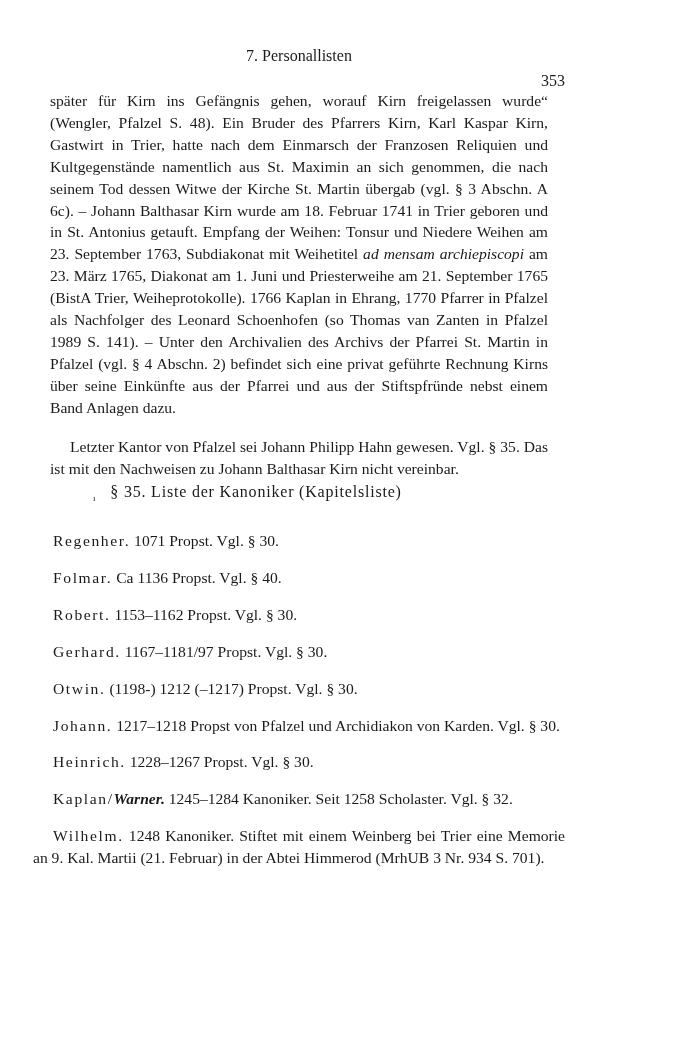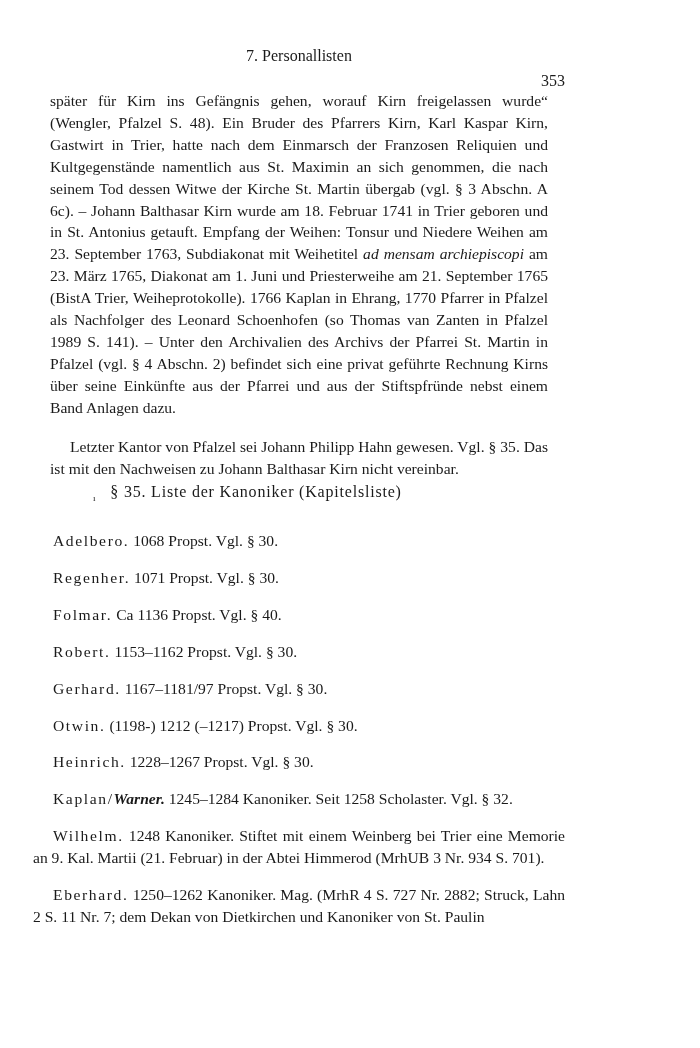--- a/index.html
+++ b/index.html
@@ -32,24 +32,23 @@
   <div class="body-text">
     <p><span>später für Kirn ins Gefängnis gehen, worauf Kirn freigelassen wurde“ (Wengler, Pfalzel S. 48). Ein Bruder des Pfarrers Kirn, Karl Kaspar Kirn, Gastwirt in Trier, hatte nach dem Einmarsch der Franzosen Reliquien und Kultgegenstände namentlich aus St. Maximin an sich genommen, die nach seinem Tod dessen Witwe der Kirche St. Martin übergab (vgl. § 3 Abschn. A 6c). – Johann Balthasar Kirn wurde am 18. Februar 1741 in Trier geboren und in St. Antonius getauft. Empfang der Weihen: Tonsur und Niedere Weihen am 23. September 1763, Subdiakonat mit Weihetitel </span><span class="it">ad mensam archiepiscopi</span><span> am 23. März 1765, Diakonat am 1. Juni und Priesterweihe am 21. September 1765 (BistA Trier, Weiheprotokolle). 1766 Kaplan in Ehrang, 1770 Pfarrer in Pfalzel als Nachfolger des Leonard Schoenhofen (so Thomas van Zanten in Pfalzel 1989 S. 141). – Unter den Archivalien des Archivs der Pfarrei St. Martin in Pfalzel (vgl. § 4 Abschn. 2) befindet sich eine privat geführte Rechnung Kirns über seine Einkünfte aus der Pfarrei und aus der Stiftspfründe nebst einem Band Anlagen dazu.</span></p>
     <p class="indent">Letzter Kantor von Pfalzel sei Johann Philipp Hahn gewesen. Vgl. § 35. Das ist mit den Nachweisen zu Johann Balthasar Kirn nicht vereinbar.</p>
   </div>
 
   <div class="section-heading">
     <span class="mark">ı</span><span>§ 35. Liste der Kanoniker (Kapitelsliste)</span>
   </div>
 
   <div class="entries">
-    <p class="entry"><span class="name">Adelbero.</span><span class="alt"></span><span> 1068 Propst. Vgl. § 30.</span></p>
     <p class="entry"><span class="name">Regenher.</span><span class="alt"></span><span> 1071 Propst. Vgl. § 30.</span></p>
     <p class="entry"><span class="name">Folmar.</span><span class="alt"></span><span> Ca 1136 Propst. Vgl. § 40.</span></p>
     <p class="entry"><span class="name">Robert.</span><span class="alt"></span><span> 1153–1162 Propst. Vgl. § 30.</span></p>
     <p class="entry"><span class="name">Gerhard.</span><span class="alt"></span><span> 1167–1181/97 Propst. Vgl. § 30.</span></p>
     <p class="entry"><span class="name">Otwin.</span><span class="alt"></span><span> (1198-) 1212 (–1217) Propst. Vgl. § 30.</span></p>
+    <p class="entry"><span class="name">Johann.</span><span class="alt"></span><span> 1217–1218 Propst von Pfalzel und Archidiakon von Karden. Vgl. § 30.</span></p>
     <p class="entry"><span class="name">Heinrich.</span><span class="alt"></span><span> 1228–1267 Propst. Vgl. § 30.</span></p>
     <p class="entry"><span class="name">Kaplan/</span><span class="alt">Warner.</span><span> 1245–1284 Kanoniker. Seit 1258 Scholaster. Vgl. § 32.</span></p>
     <p class="entry"><span class="name">Wilhelm.</span><span class="alt"></span><span> 1248 Kanoniker. Stiftet mit einem Weinberg bei Trier eine Memorie an 9. Kal. Martii (21. Februar) in der Abtei Himmerod (MrhUB 3 Nr. 934 S. 701).</span></p>
-    <p class="entry"><span class="name">Eberhard.</span><span class="alt"></span><span> 1250–1262 Kanoniker. Mag. (MrhR 4 S. 727 Nr. 2882; Struck, Lahn 2 S. 11 Nr. 7; dem Dekan von Dietkirchen und Kanoniker von St. Paulin</span></p>
   </div>
 </div>
 
 </body></html>

